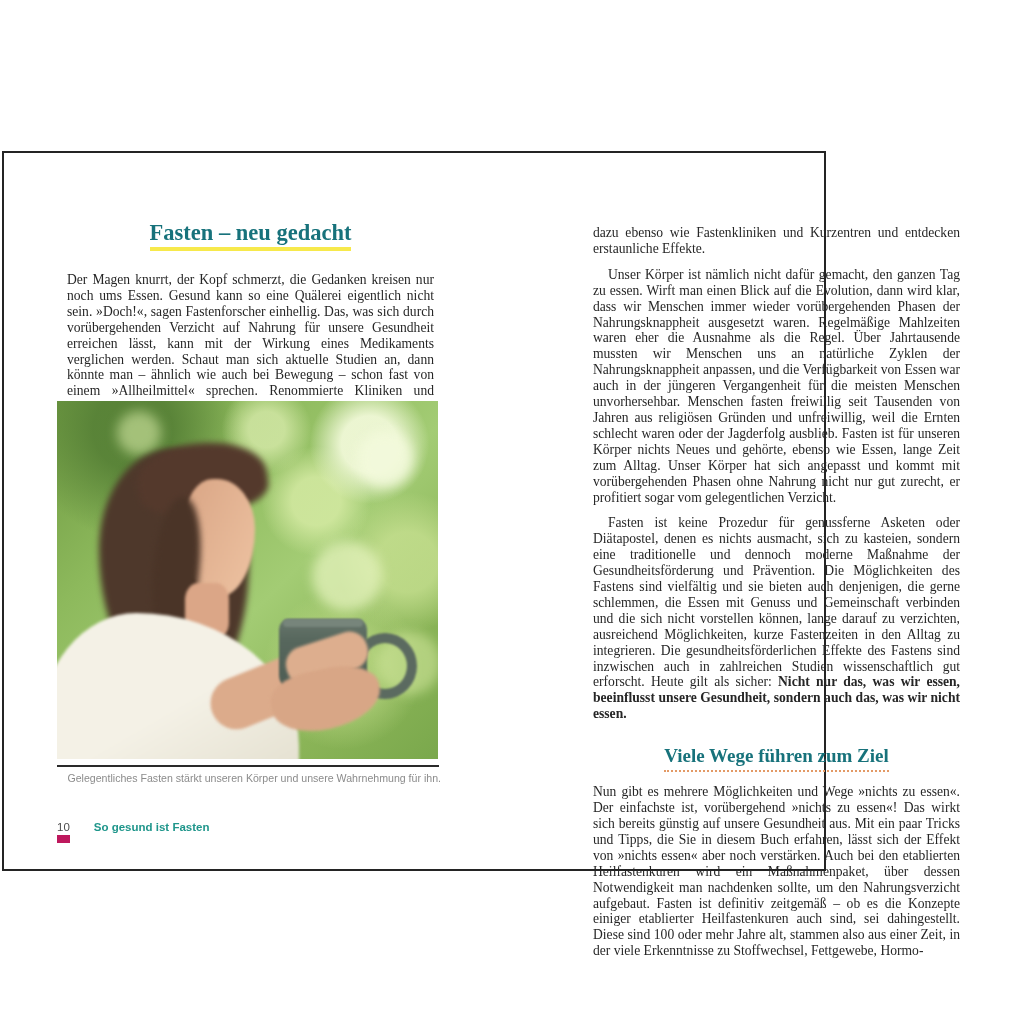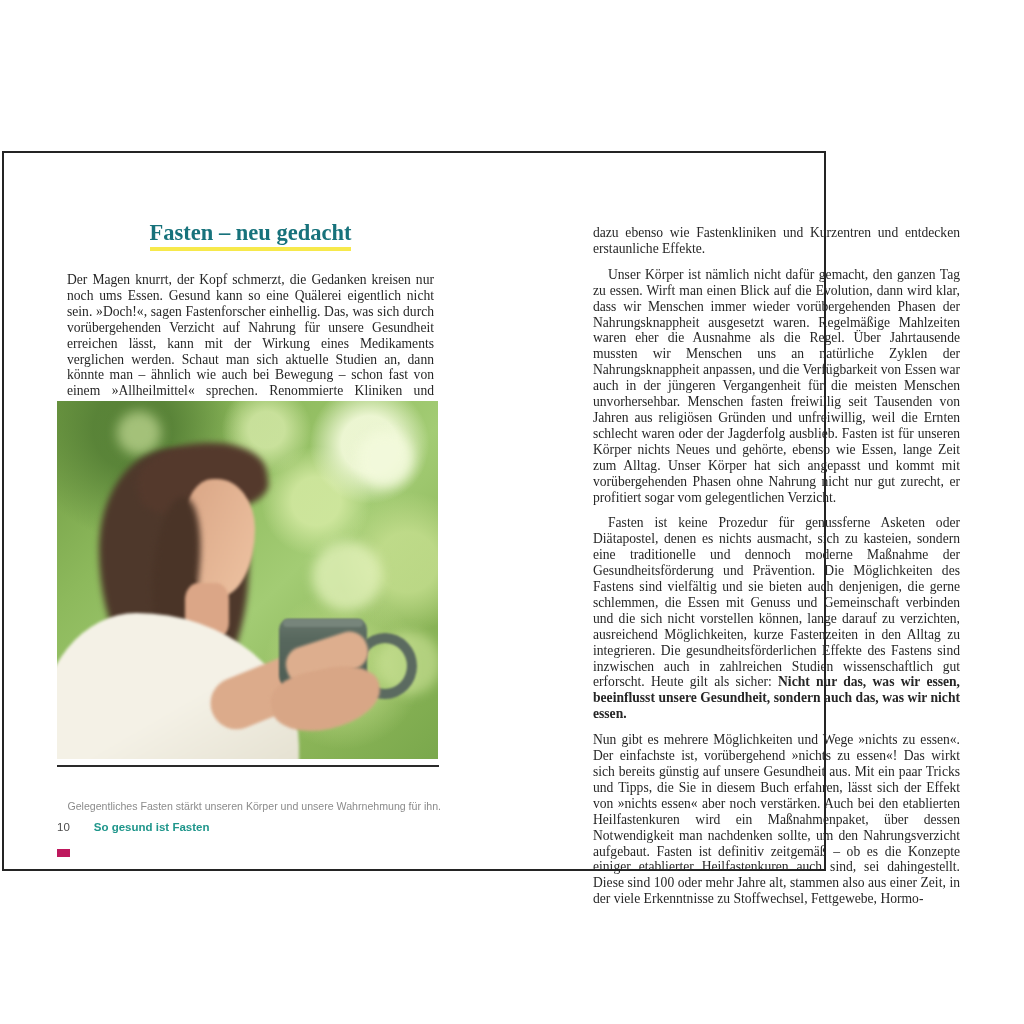--- a/index.html
+++ b/index.html
@@ -72,35 +72,34 @@
 
   .photo-rule{
     position:absolute; left:53px; top:612px;
     width:382px; height:2px; background:#2a2a2a;
   }
   .photo-caption{
     position:absolute; left:53px; top:619px; width:384px;
     font-family:"Liberation Sans", sans-serif;
     font-size:10.6px; color:#8b8b8b;
     text-align:right;
-    margin-top:28px;
   }
 
   
   .footer{
     position:absolute; top:668px;
     font-family:"Liberation Sans", sans-serif;
     font-size:11.5px;
   }
   .footer-left{ left:53px; }
   .footer-right{ left:579px; width:387px; text-align:right; }
   .page-num{
     display:inline-block; color:#4c4c4c;
     border-bottom:8px solid #be185d;
-    padding-bottom:16px;
+    padding-bottom:2px;
   }
   .running-title{ color:#1f968b; font-weight:bold; }
   .footer-left .running-title{ margin-left:24px; }
   .footer-right .running-title{ margin-right:24px; }
 </style>
 </head>
 <body>
 
 <div class="spread">
 
@@ -156,17 +155,18 @@
   <div class="photo-caption">Gelegentliches Fasten stärkt unseren Körper und unsere Wahrnehmung für ihn.</div>
 
   <div class="footer footer-left">
     <span class="page-num">10</span><span class="running-title">So gesund ist Fasten</span>
   </div>
 
   <div class="col col-right">
     <p class="body-text">dazu ebenso wie Fastenkliniken und Kurzentren und entdecken erstaunliche Effekte.</p>
     <p class="body-text indent">Unser Körper ist nämlich nicht dafür gemacht, den ganzen Tag zu essen. Wirft man einen Blick auf die Evolution, dann wird klar, dass wir Menschen immer wieder vorübergehenden Phasen der Nahrungsknappheit ausgesetzt waren. Regelmäßige Mahlzeiten waren eher die Ausnahme als die Regel. Über Jahrtausende mussten wir Menschen uns an natürliche Zyklen der Nahrungsknappheit anpassen, und die Verfügbarkeit von Essen war auch in der jüngeren Vergangenheit für die meisten Menschen unvorhersehbar. Menschen fasten freiwillig seit Tausenden von Jahren aus religiösen Gründen und unfreiwillig, weil die Ernten schlecht waren oder der Jagderfolg ausblieb. Fasten ist für unseren Körper nichts Neues und gehörte, ebenso wie Essen, lange Zeit zum Alltag. Unser Körper hat sich angepasst und kommt mit vorübergehenden Phasen ohne Nahrung nicht nur gut zurecht, er profitiert sogar vom gelegentlichen Verzicht.</p>
     <p class="body-text indent"><span>Fasten ist keine Prozedur für genussferne Asketen oder Diätapostel, denen es nichts ausmacht, sich zu kasteien, sondern eine traditionelle und dennoch moderne Maßnahme der Gesundheitsförderung und Prävention. Die Möglichkeiten des Fastens sind vielfältig und sie bieten auch denjenigen, die gerne schlemmen, die Essen mit Genuss und Gemeinschaft verbinden und die sich nicht vorstellen können, lange darauf zu verzichten, ausreichend Möglichkeiten, kurze Fastenzeiten in den Alltag zu integrieren. Die gesundheitsförderlichen Effekte des Fastens sind inzwischen auch in zahlreichen Studien wissenschaftlich gut erforscht. Heute gilt als sicher: </span><span class="bold-run">Nicht nur das, was wir essen, beeinflusst unsere Gesundheit, sondern auch das, was wir nicht essen.</span></p>
+    <h2 class="sub-heading"><span class="hl">Viele Wege führen zum Ziel</span></h2>
     <p class="body-text">Nun gibt es mehrere Möglichkeiten und Wege »nichts zu essen«. Der einfachste ist, vorübergehend »nichts zu essen«! Das wirkt sich bereits günstig auf unsere Gesundheit aus. Mit ein paar Tricks und Tipps, die Sie in diesem Buch erfahren, lässt sich der Effekt von »nichts essen« aber noch verstärken. Auch bei den etablierten Heilfastenkuren wird ein Maßnahmenpaket, über dessen Notwendigkeit man nachdenken sollte, um den Nahrungsverzicht aufgebaut. Fasten ist definitiv zeitgemäß – ob es die Konzepte einiger etablierter Heilfastenkuren auch sind, sei dahingestellt. Diese sind 100 oder mehr Jahre alt, stammen also aus einer Zeit, in der viele Erkenntnisse zu Stoffwechsel, Fettgewebe, Hormo-</p>
   </div>
 
 
 </div>
 
 </body></html>

